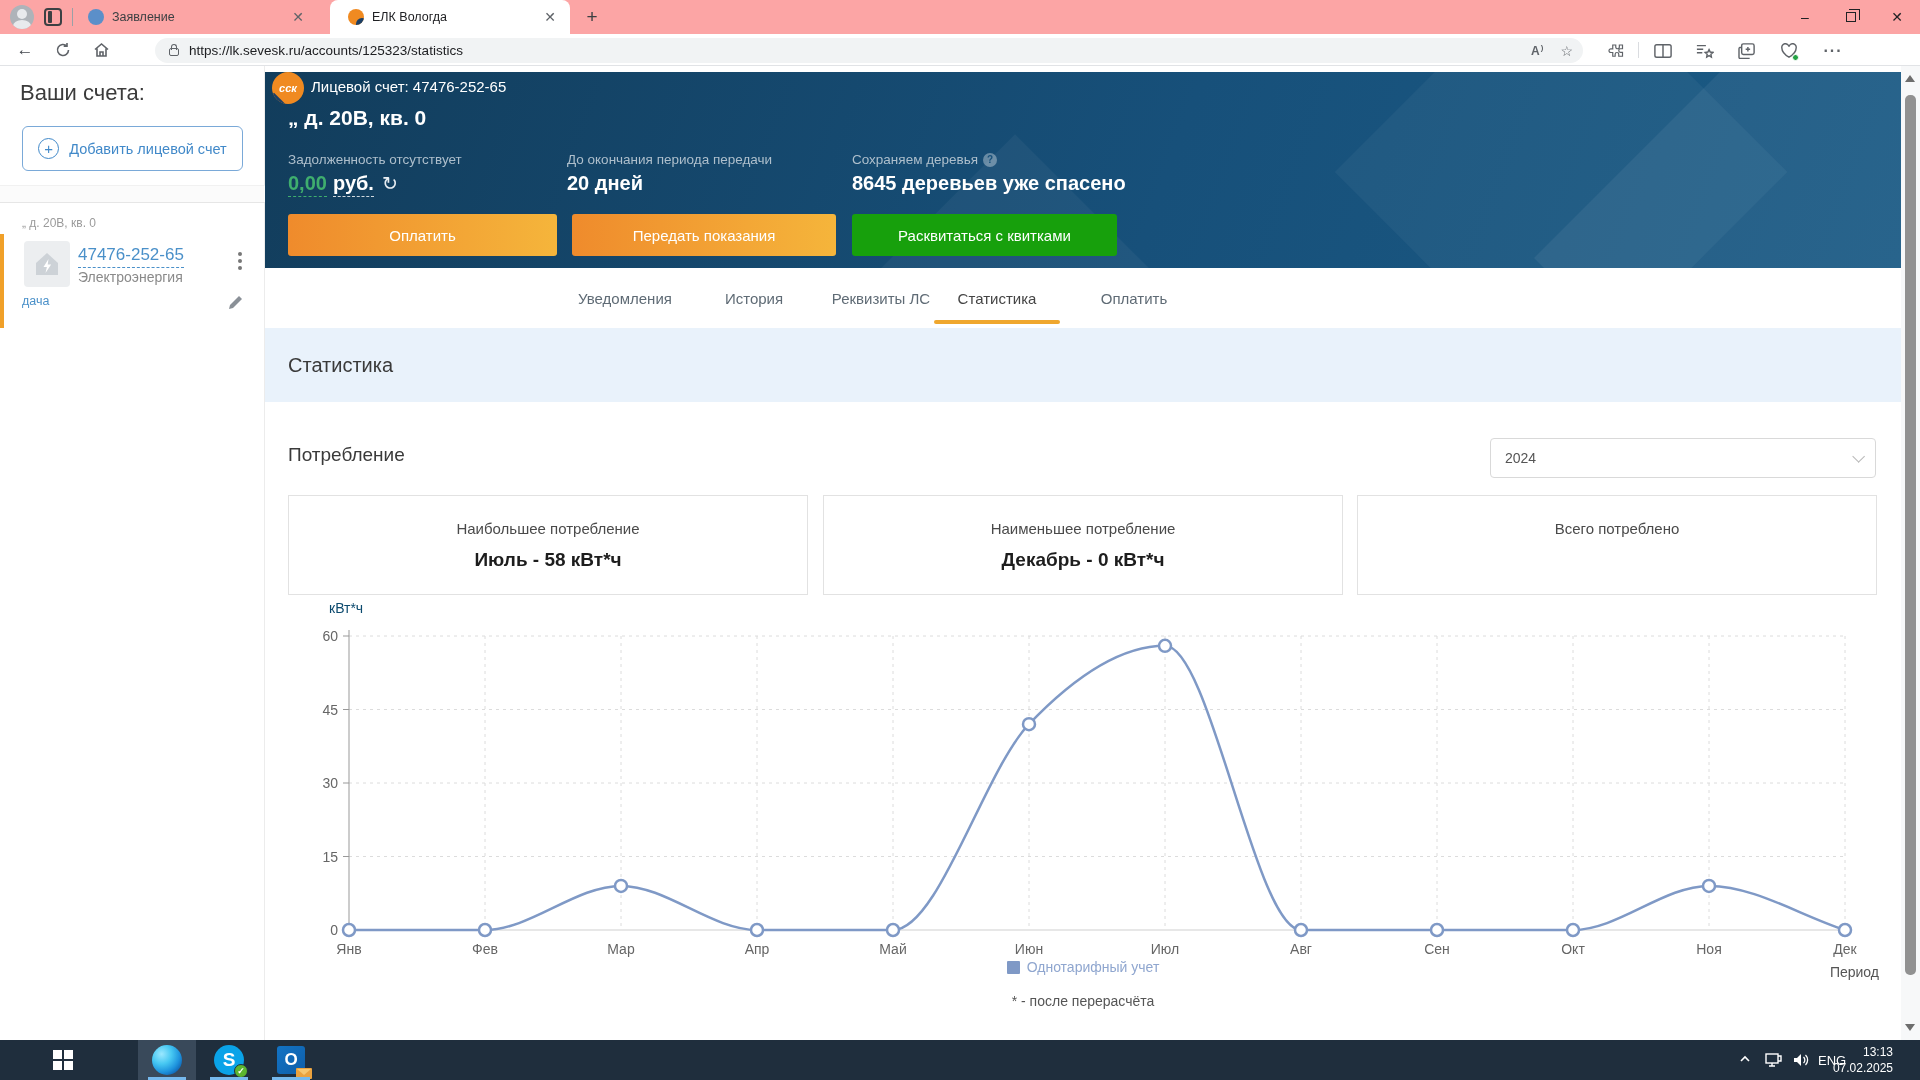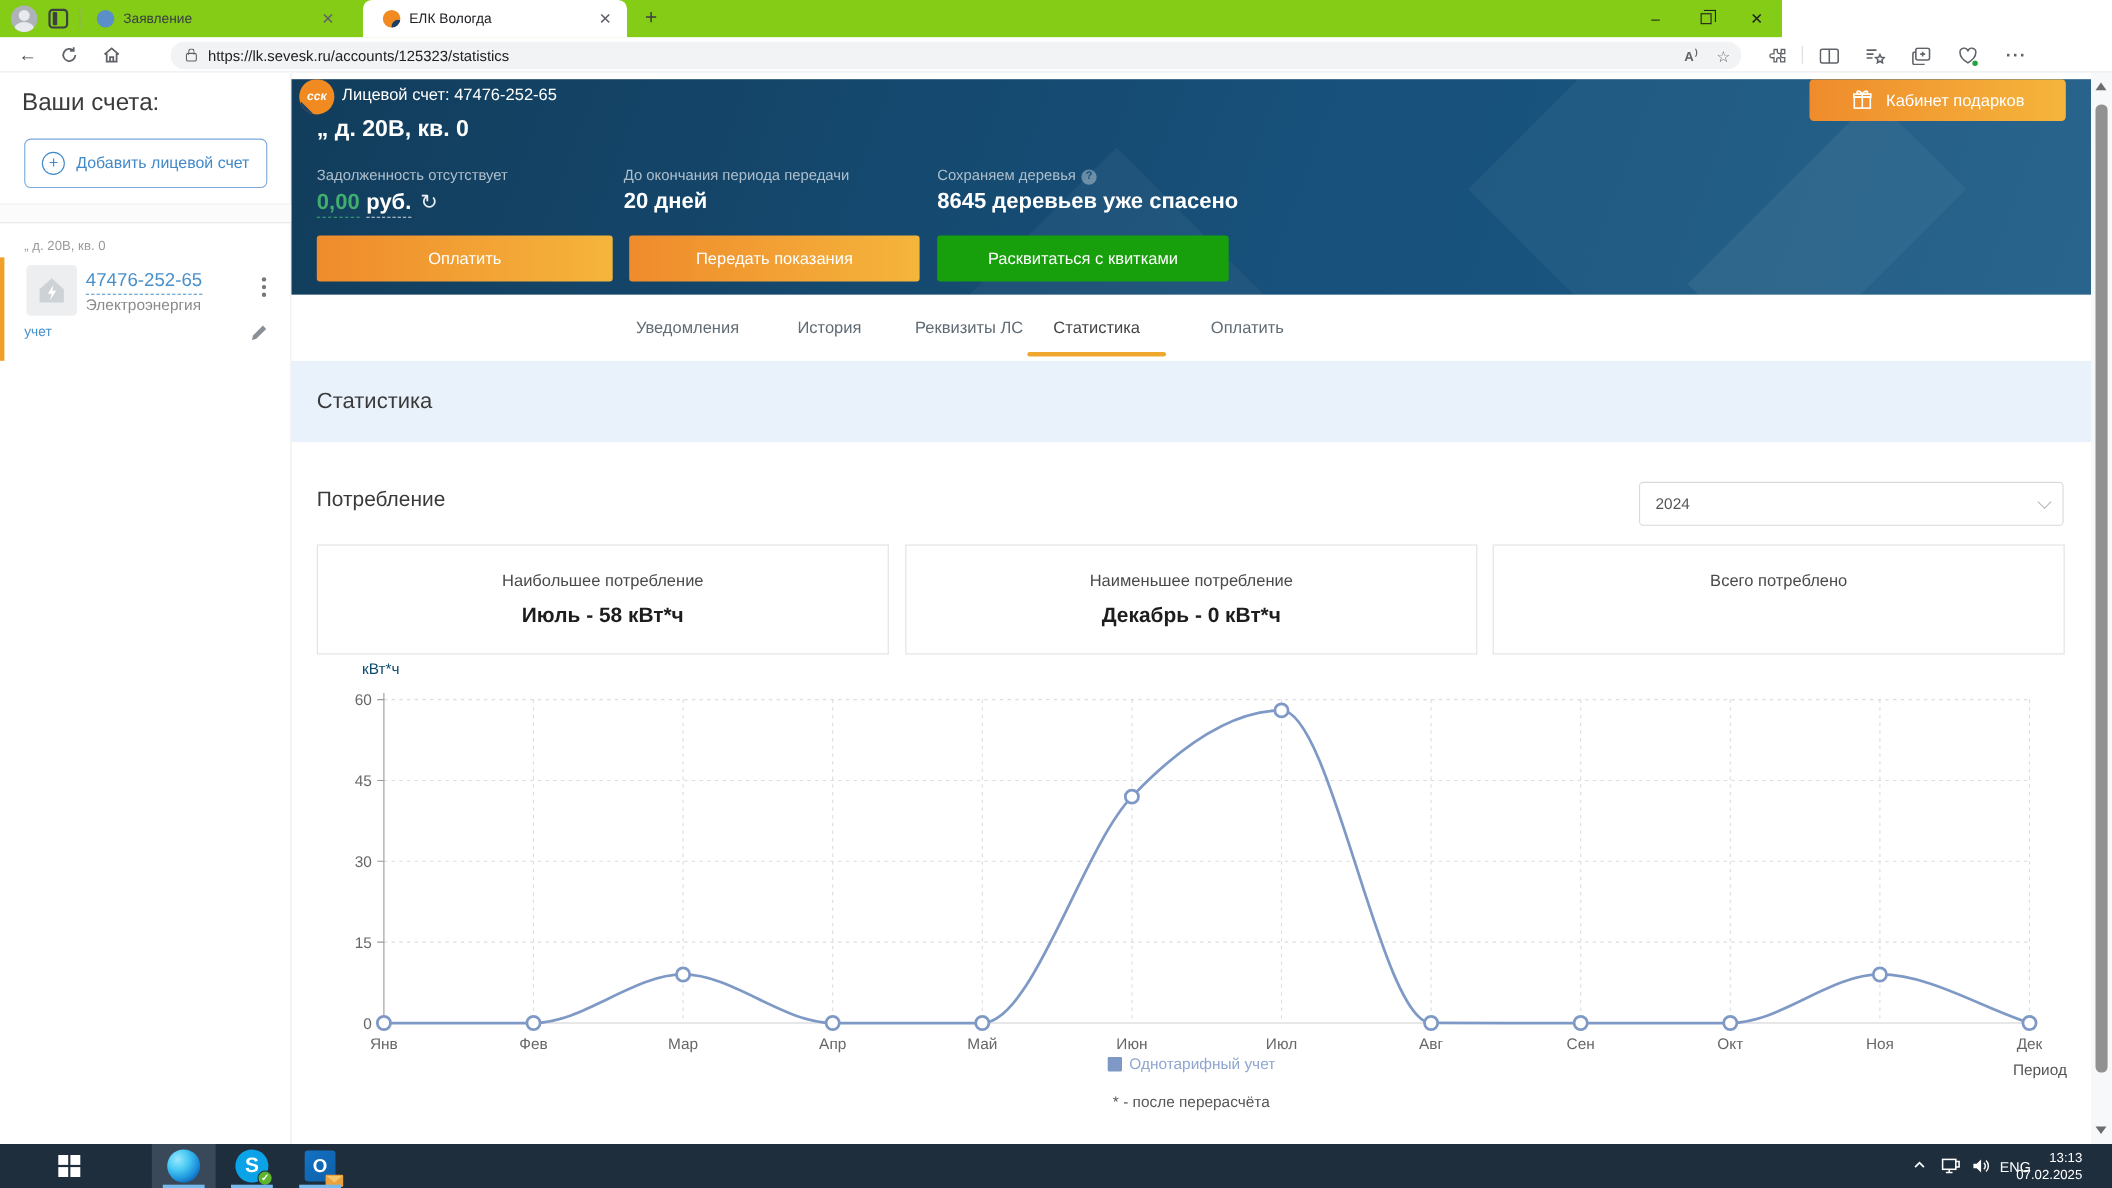--- a/index.html
+++ b/index.html
@@ -1,21 +1,21 @@
 <!DOCTYPE html>
 <html><head>
 <meta charset="utf-8">
 <style>
   * { margin:0; padding:0; box-sizing:border-box; }
   html,body { width:1920px; height:1080px; overflow:hidden; background:#fff;
     font-family:"Liberation Sans", sans-serif; }
   #screen { position:absolute; inset:0; width:1920px; height:1080px; }
 
   
-  #tabstrip { position:absolute; left:0; top:0; width:1620px; height:34px; background:#84cc16; }
+  #tabstrip { position:absolute; left:0; top:0; width:1920px; height:34px; background:#fca5a5; }
   .profile-ic { position:absolute; left:10px; top:5px; width:24px; height:24px; border-radius:50%;
     background:#aeb3b9; overflow:hidden; }
   .profile-ic::before { content:""; position:absolute; left:7px; top:4px; width:10px; height:10px; border-radius:50%; background:#e8eaed; }
   .profile-ic::after { content:""; position:absolute; left:3px; top:15px; width:18px; height:12px; border-radius:50%; background:#e8eaed; }
   .wksp-ic { position:absolute; left:44px; top:8px; width:18px; height:18px; border:2px solid #3c4043; border-radius:4px; }
   .wksp-ic::before { content:""; position:absolute; left:2px; top:1px; width:4px; height:12px; background:#3c4043; border-radius:1px;}
   .tab-sep { position:absolute; left:72px; top:8px; width:1px; height:18px; background:#9aa0a6; }
   .tab { position:absolute; top:0; height:34px; display:flex; align-items:center; padding:0 10px; width:240px; }
   .tab.inactive { left:78px; color:#3c4043; }
   .tab.active { left:330px; background:#fff; border-radius:8px 8px 0 0; color:#202124;padding-left:18px; }
@@ -253,21 +253,21 @@
             <path d="M16.5 10l-5 8h3.4l-1.4 6 5.6-8.6h-3.4z" fill="#fff"></path>
           </svg>
       </div>
       <a class="acc-num">47476-252-65</a>
       <div class="acc-type">Электроэнергия</div>
       <div class="kebab">
           <i></i>
           <i></i>
           <i></i>
         </div>
-      <div class="acc-alias">учет</div>
+      <div class="acc-alias">дача</div>
       <div class="pencil">
         <svg width="18" height="18" viewBox="0 0 18 18">
             <path d="M2 16l1-4 9-9 3 3-9 9z" fill="#8a9097"></path>
           </svg>
       </div>
     </div>
 
     <div id="bluehdr">
       <div class="deco d1"></div>
       <div class="deco d2"></div>
@@ -286,29 +286,20 @@
 
       <div class="col-label c3">
         <span>Сохраняем деревья</span><span class="q-ic">?</span>
       </div>
       <div class="col-value c3">8645 деревьев уже спасено</div>
 
       <button class="hbtn orange b1">Оплатить</button>
       <button class="hbtn green b3">Расквитаться с квитками</button>
       <button class="hbtn orange b2">Передать показания</button>
 
-      <div class="gifts orange">
-        <svg width="20" height="20" viewBox="0 0 22 22">
-            <g fill="none" stroke="#fff" stroke-width="1.6">
-              <rect x="3" y="8" width="16" height="11"></rect>
-              <path d="M2.5 5h17v3h-17zM11 5v14M7.5 4.8C5.5 4.8 5 2 7 2s4 2.8 4 2.8M14.5 4.8C16.5 4.8 17 2 15 2s-4 2.8-4 2.8"></path>
-            </g>
-          </svg>
-        <span>Кабинет подарков</span>
-      </div>
     </div>
 
     <div id="tabnav">
       <span class="ntab" style="left:360px">Уведомления</span>
       <span class="ntab" style="left:489px">История</span>
       <span class="ntab" style="left:616px">Реквизиты ЛС</span>
       <span class="ntab on" style="left:732px">Статистика</span>
       <span class="ntab" style="left:869px">Оплатить</span>
       <div class="nunder"></div>
     </div>

